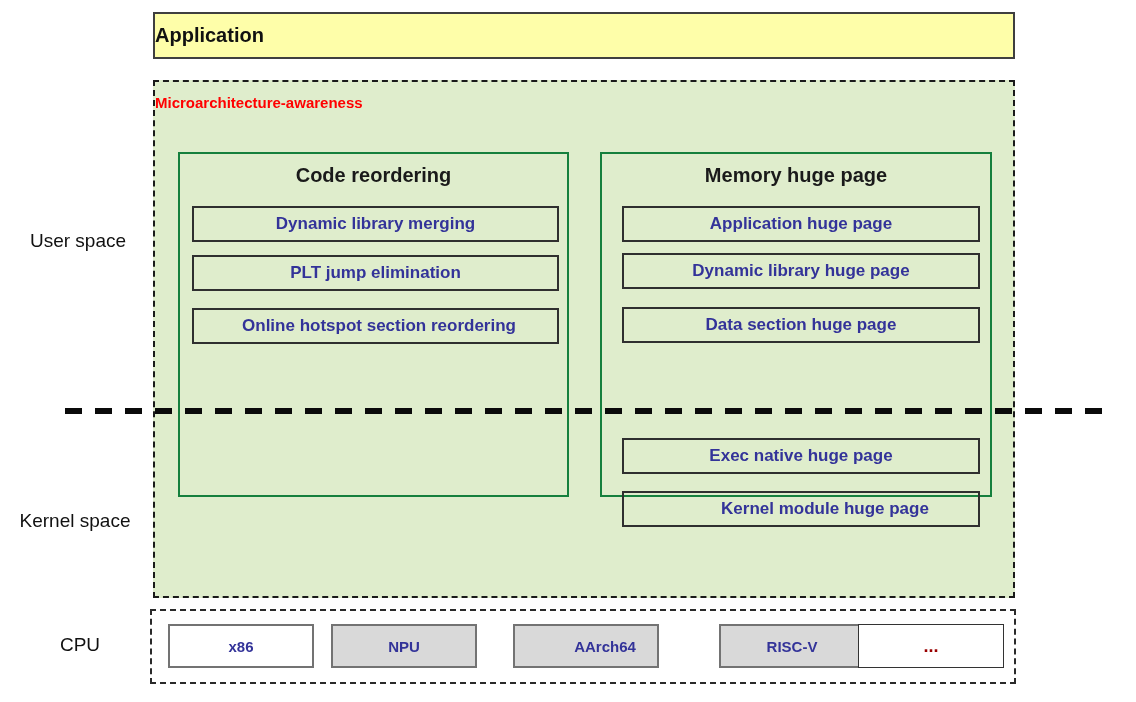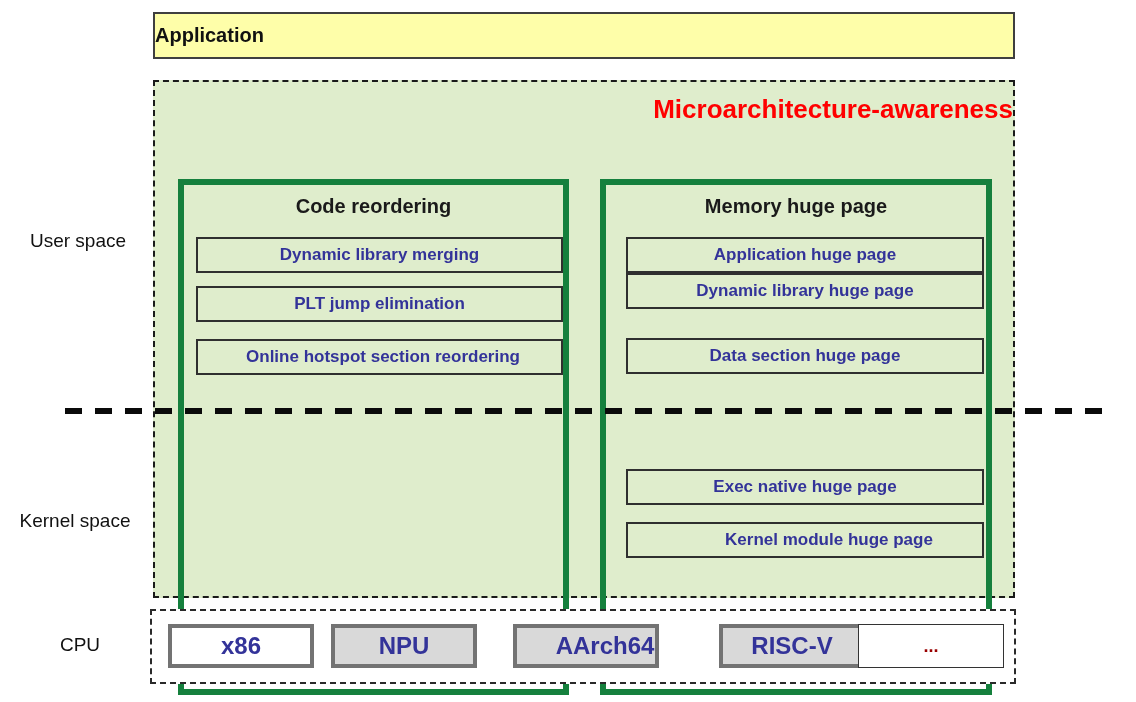--- a/index.html
+++ b/index.html
@@ -23,26 +23,26 @@
     font-size:20px; font-weight:bold; color:#111;
   }
 
   .framework {
     position:absolute; left:153px; top:80px; width:862px; height:518px;
     background:var(--framework-bg,#DFEDCC);
     border:2px dashed #1a1a1a; box-sizing:border-box;
   }
   .fw-title {
     position:absolute; left:0; top:12px; width:100%;
-    text-align:right; font-size:26px; font-weight:bold;
+    text-align:left; font-size:15px; font-weight:bold;
     color:var(--framework-title-color,#FF0000);
   }
   .group {
-    position:absolute; top:70px; height:516px;
-    border:6px solid #15803d; box-sizing:border-box;margin-top:27px;
+    position:absolute; top:70px; height:345px;
+    border:2px solid #15803d; box-sizing:border-box;
   }
   #group-code   { left:23px;  width:391px; }
   #group-memory { left:445px; width:392px; }
   .group-title {
     position:absolute; left:0; top:10px; width:100%;
     text-align:center; font-size:20px; font-weight:bold; color:#1a1a1a;
   }
   .item {
     position:absolute; height:36px;
     border:2px solid #2f2f2f; box-sizing:border-box;
@@ -58,23 +58,23 @@
     background:repeating-linear-gradient(90deg,#0a0a0a 0 17px,transparent 17px 30px);
   }
 
   .cpu-box {
     position:absolute; left:150px; top:609px; width:866px; height:75px;
     background:#ffffff; border:2px dashed #2a2a2a; box-sizing:border-box;
   }
   .chip {
     position:absolute; top:13px; width:146px; height:44px;
     box-sizing:border-box; display:flex; align-items:center; justify-content:center;
-    font-size:24px; font-weight:bold;
+    font-size:15px; font-weight:bold;
     color:var(--item-text-color,#333399);
-    border:4px solid #737373; background:#ffffff;
+    border:2px solid #737373; background:#ffffff;
   }
   .chip-gray { background:var(--chip-gray,#D9D9D9); }
   #chip-x86     { left:16px;  }
   #chip-npu     { left:179px; }
   #chip-aarch64 { left:361px;padding-left:38px; }
   #chip-riscv   { left:533px;margin-left:34px; }
   #chip-more    { left:706px; border:1px solid #333; color:var(--ellipsis-color,#990000); font-size:18px; }
 </style>
 </head>
 <body>
@@ -95,21 +95,21 @@
     <div class="group" id="group-code">
       <div class="group-title">Code reordering</div>
       <div class="item item-l" style="top:52px;">Dynamic library merging</div>
       <div class="item item-l" style="top:101px;">PLT jump elimination</div>
       <div class="item item-l" style="top:154px;padding-left:7px;">Online hotspot section reordering</div>
     </div>
 
     <div class="group" id="group-memory">
       <div class="group-title">Memory huge page</div>
       <div class="item item-r" style="top:52px;">Application huge page</div>
-      <div class="item item-r" style="top:88px;">Dynamic library huge page</div>
+      <div class="item item-r" style="top:99px;">Dynamic library huge page</div>
       <div class="item item-r" style="top:153px;">Data section huge page</div>
       <div class="item item-r" style="top:284px;">Exec native huge page</div>
       <div class="item item-r" style="top:337px;padding-left:48px;">Kernel module huge page</div>
     </div>
   </div>
 
   <div class="space-divider"></div>
 
   <div class="cpu-box">
     <div class="chip" id="chip-x86">x86</div>

